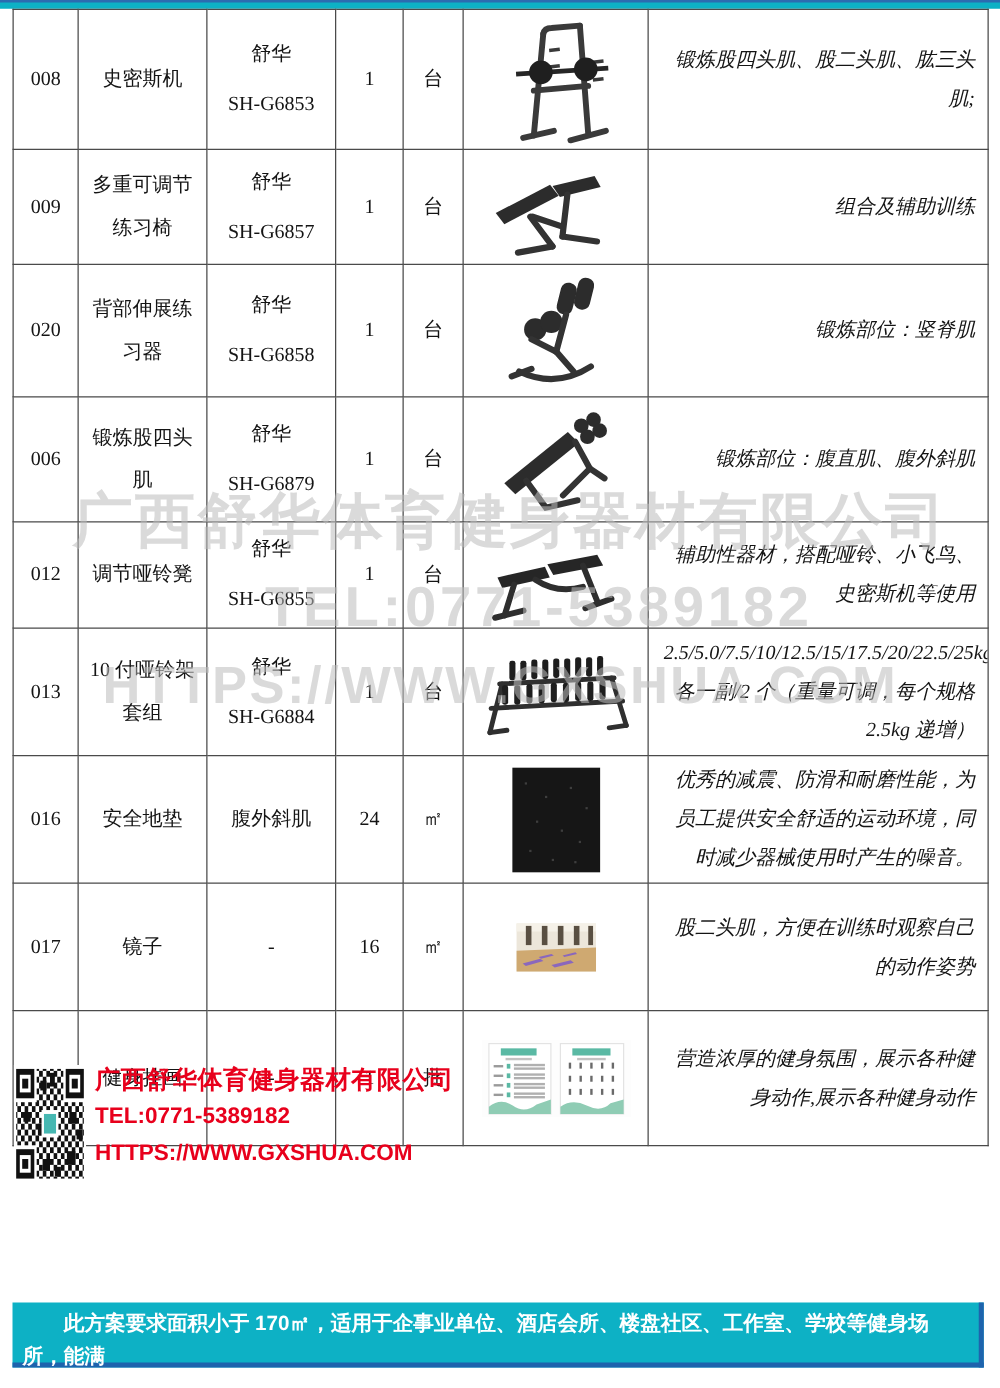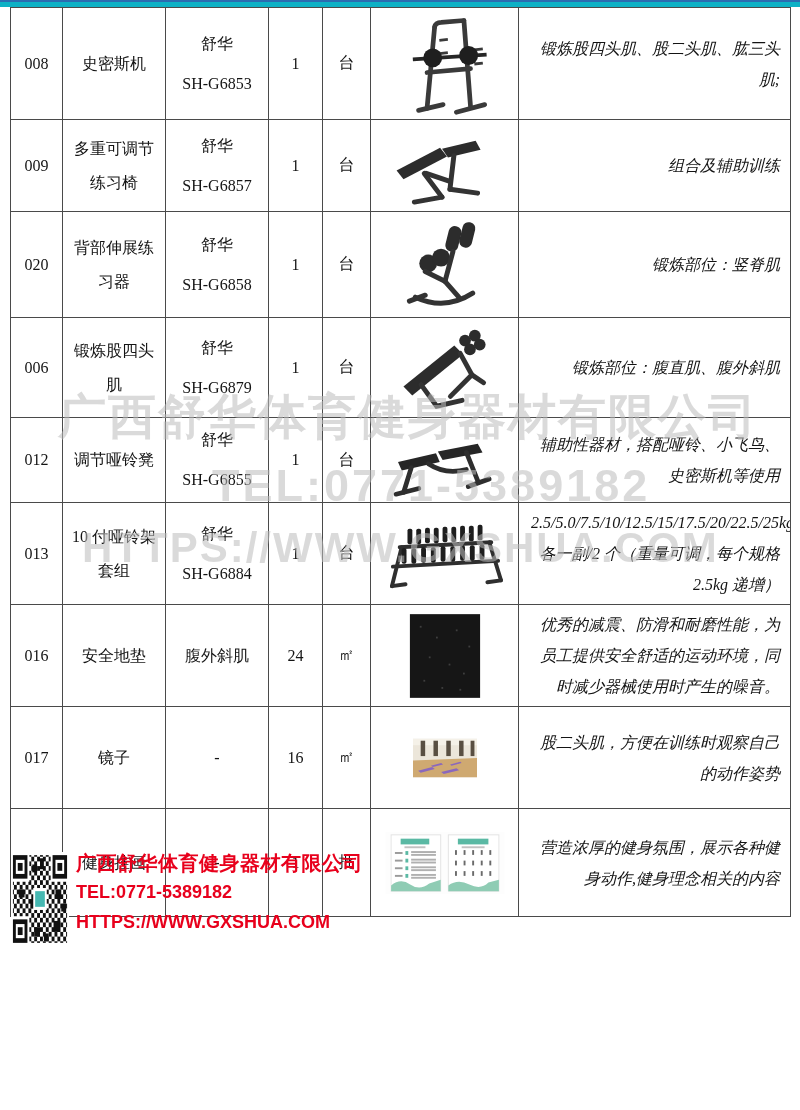--- a/index.html
+++ b/index.html
@@ -226,21 +226,21 @@
         <div class="brand">-</div>
 
       </td>
       <td class="c-qty">1</td>
       <td class="c-unit">批</td>
       <td class="c-img">
         <svg class="product-img img-posters">
               <use href="#sym-posters"></use>
             </svg>
       </td>
-      <td class="c-desc">营造浓厚的健身氛围，展示各种健身动作,健身理念相关的内容</td>
+      <td class="c-desc">营造浓厚的健身氛围，展示各种健身动作,展示各种健身动作</td>
     </tr>
       </tbody>
   </table>
 
   <div class="wm wm1">广西舒华体育健身器材有限公司</div>
   <div class="wm wm2">TEL:0771-5389182</div>
   <div class="wm wm3">HTTPS://WWW.GXSHUA.COM</div>
 
   <div class="promo">
     <svg class="qr" viewBox="0 0 60 60" preserveAspectRatio="none">
@@ -268,20 +268,24 @@
         <rect x="34" y="52" width="5" height="5" fill="#111"></rect>
       <rect x="44" y="44" width="7" height="7" fill="#111"></rect>
       <rect x="23" y="23" width="14" height="14" fill="#fff"></rect>
       <rect x="25" y="25" width="10" height="10" fill="#46b8b2"></rect>
     </svg>
     <div class="promo-line promo-company">广西舒华体育健身器材有限公司</div>
     <div class="promo-line promo-tel">TEL:0771-5389182</div>
     <div class="promo-line promo-url">HTTPS://WWW.GXSHUA.COM</div>
   </div>
 
+  <div class="footer-banner">
+    <div class="fb-line1">此方案要求面积小于 170㎡，适用于企事业单位、酒店会所、楼盘社区、工作室、学校等健身场所，能满</div>
+    <div class="fb-line2">25-30 人同时健身使用。（方案根据场地空间大小、预算、产品需求等进行配置仅为启发性参考）</div>
+  </div>
 
   <svg class="hidden-defs" aria-hidden="true">
     <defs>
       <pattern id="qrpat" width="6" height="6" patternUnits="userSpaceOnUse">
         <rect width="3" height="3" fill="#111"></rect>
           <rect x="3" y="3" width="3" height="3" fill="#111"></rect>
       </pattern>
 
       <symbol id="sym-smith-machine" viewBox="0 0 100 110">
         <g fill="none" stroke="#3a3a3a" stroke-width="5" stroke-linecap="round">

